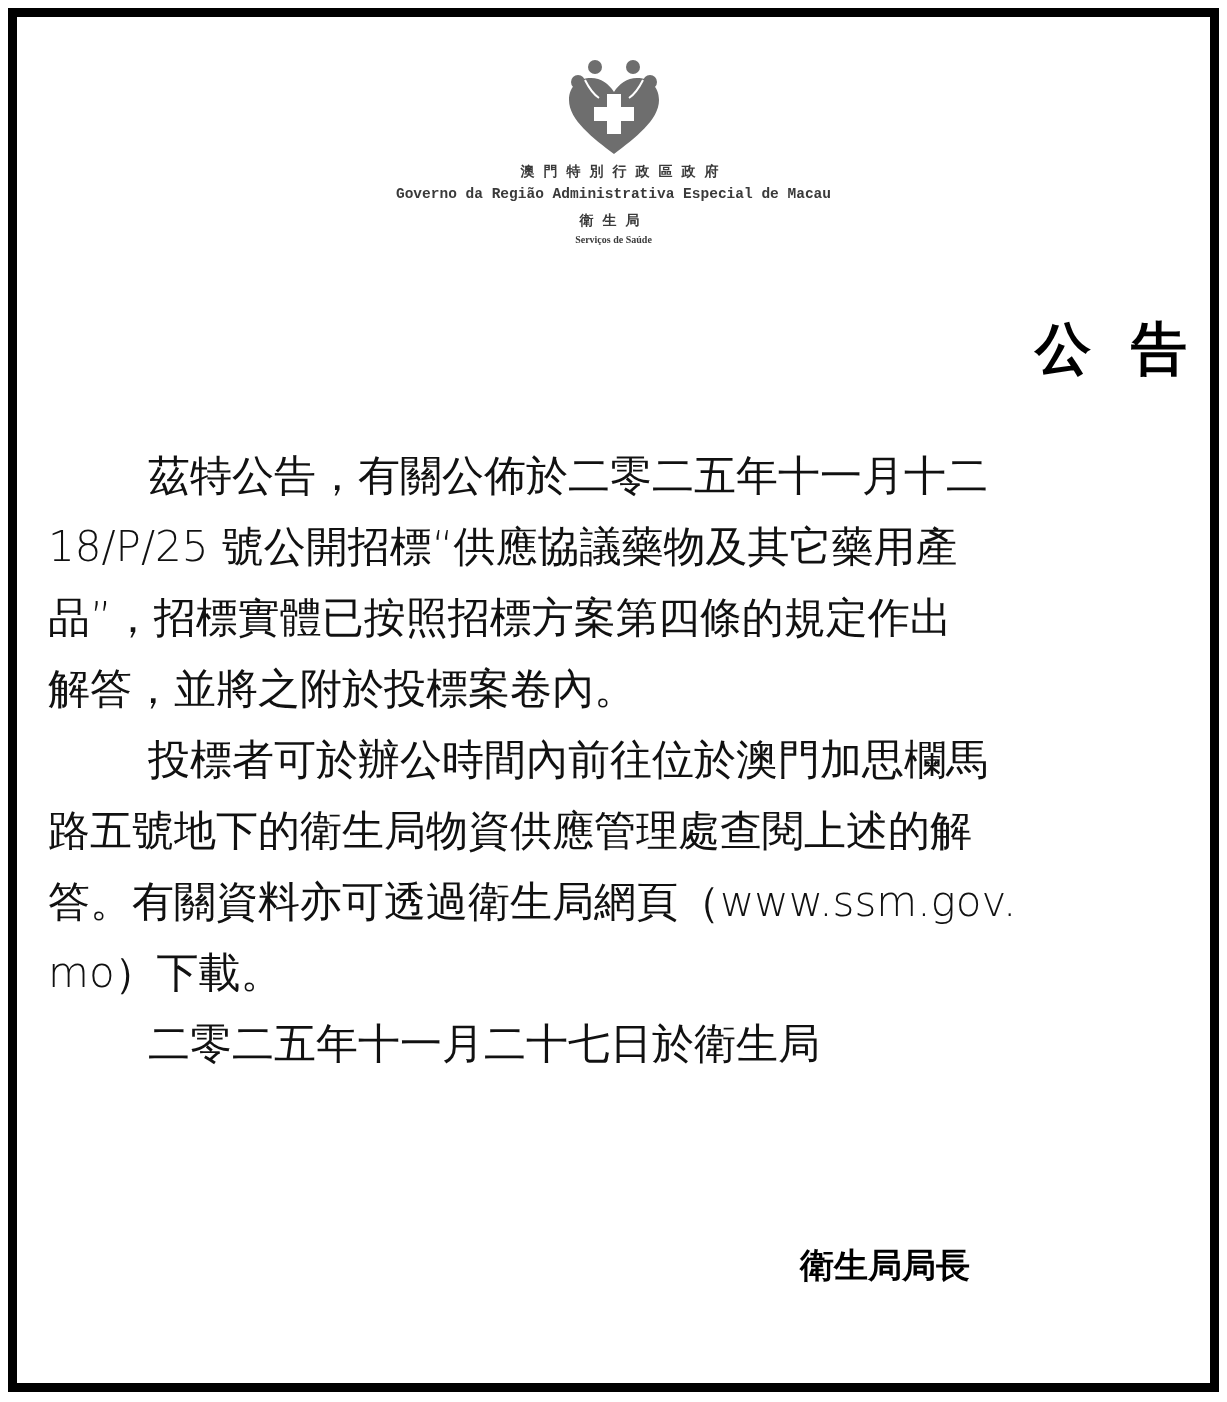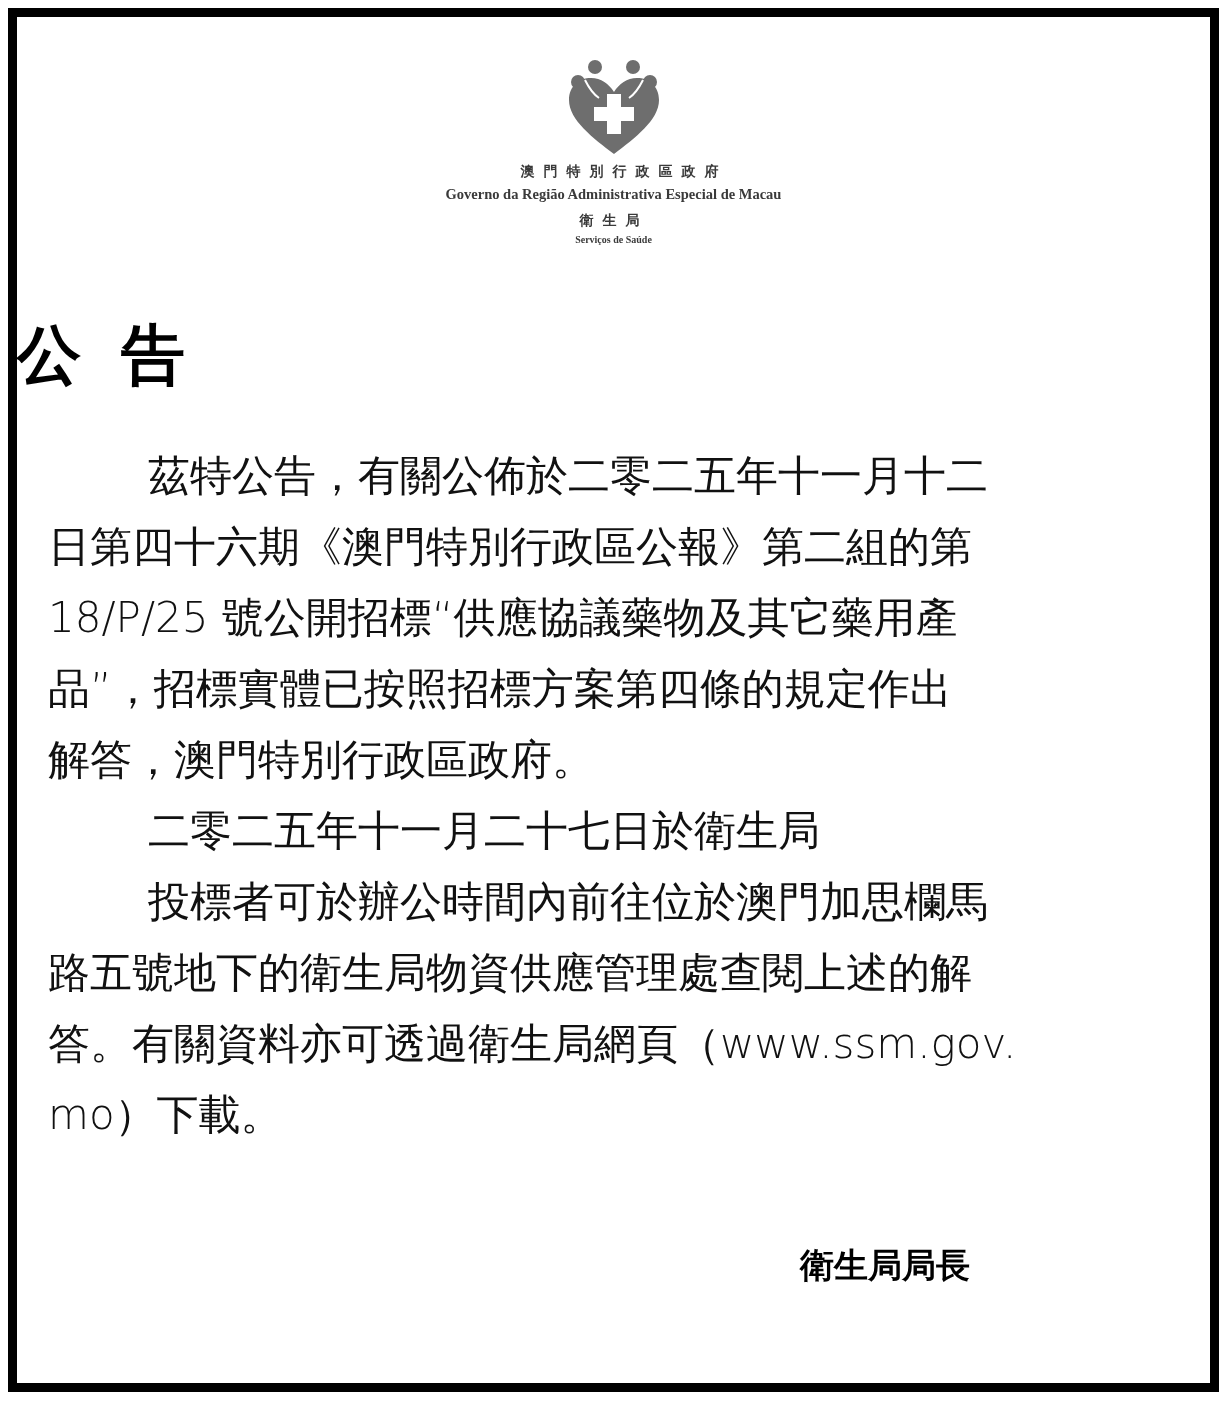--- a/index.html
+++ b/index.html
@@ -34,31 +34,31 @@
   .hdr {
     position: absolute;
     left: 0;
     width: 1227px;
     text-align: center;
     color: #3a3a3a;
     font-weight: bold;
     white-space: nowrap;
   }
   .hdr-zh1 { top: 163px; font-size: 14px; letter-spacing: 9px; padding-left: 21px; box-sizing: border-box; }
-  .hdr-pt1 { top: 186px; font-size: 14.5px; font-family: Liberation Serif, serif; }
+  .hdr-pt1 { top: 186px; font-size: 14.5px; font-family: Liberation Mono, monospace; }
   .hdr-zh2 { top: 212px; font-size: 14px; letter-spacing: 9px; padding-left: 1px; box-sizing: border-box; }
   .hdr-pt2 { top: 234px; font-size: 10px; font-family: "Liberation Serif", serif; }
 
   .title {
     position: absolute;
     left: 0;
     top: 312px;
     width: 1227px;
-    text-align: left;
-    font-size: 64px;
+    text-align: right;
+    font-size: 56px;
     font-weight: bold;
     letter-spacing: 40px;
     padding-left: 17px;
     box-sizing: border-box;
     color: #000;
     font-family: "DejaVu Serif", serif;
   }
 
   .body-text {
     position: absolute;
@@ -116,31 +116,30 @@
 <div class="hdr hdr-zh1">澳門特別行政區政府</div>
 <div class="hdr hdr-pt1">Governo da Região Administrativa Especial de Macau</div>
 <div class="hdr hdr-zh2">衛生局</div>
 <div class="hdr hdr-pt2">Serviços de Saúde</div>
 
 <div class="title">公告</div>
 
 <div class="body-text">
   <div>
     <span class="line indent">茲特公告，有關公佈於二零二五年十一月十二</span>
-    <span class="line">日第四十六期《澳門特別行政區公報》第二組的第</span>
     <span class="line">18/P/25 號公開招標“供應協議藥物及其它藥用產</span>
     <span class="line">品”，招標實體已按照招標方案第四條的規定作出</span>
-    <span class="line">解答，澳門特別行政區政府。</span>
-  </div>
-  <div>
-    <span class="line indent">二零二五年十一月二十七日於衛生局</span>
+    <span class="line">解答，並將之附於投標案卷內。</span>
   </div>
   <div>
     <span class="line indent">投標者可於辦公時間內前往位於澳門加思欄馬</span>
     <span class="line">路五號地下的衛生局物資供應管理處查閱上述的解</span>
     <span class="line">答。有關資料亦可透過衛生局網頁（www.ssm.gov.</span>
     <span class="line">mo）下載。</span>
+  </div>
+  <div>
+    <span class="line indent">二零二五年十一月二十七日於衛生局</span>
   </div>
 </div>
 
 <div class="sign">
   <span class="sign-title">衛生局局長</span>
 </div>
 
 </body></html>

